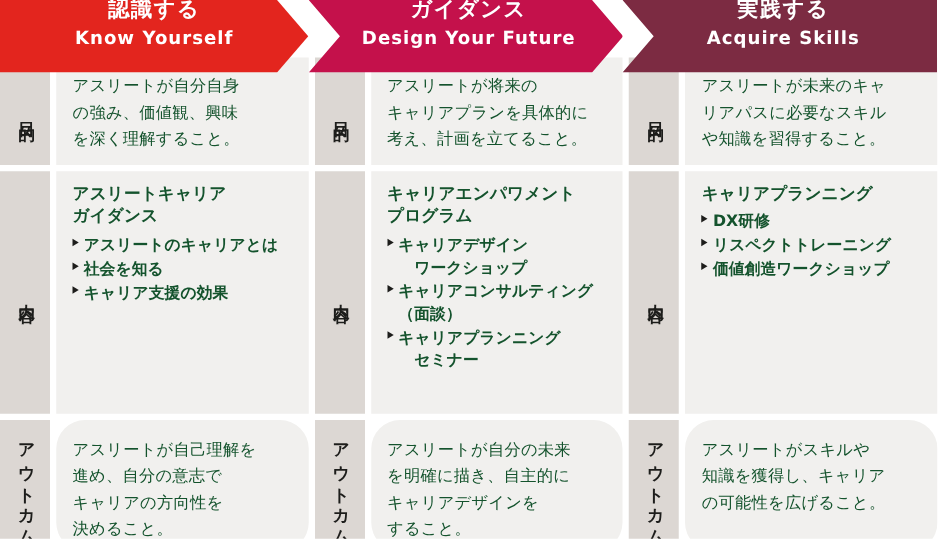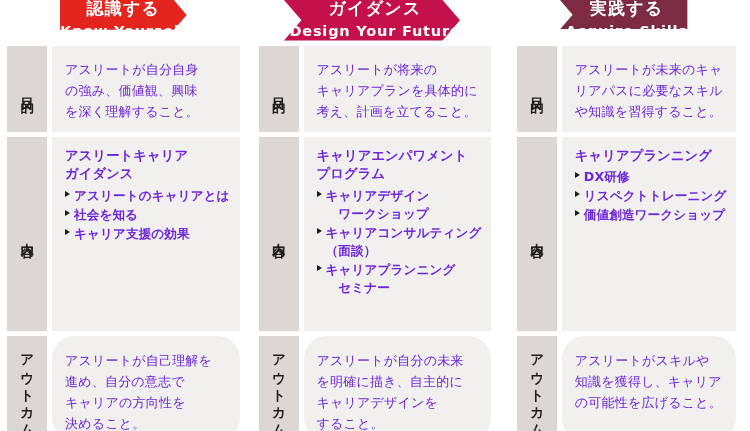--- a/index.html
+++ b/index.html
@@ -18,21 +18,20 @@
     width: 750px;
     height: 431px;
     display: flex;
     gap: 5px;
   }
   .column {
     position: relative;
     width: 246.66px;
     display: flex;
     flex-direction: column;
-    align-items: center;
   }
 
   
   .col-header {
     position: relative;
     height: 58px;
     color: #ffffff;
     display: flex;
     flex-direction: column;
     align-items: center;
@@ -98,21 +97,21 @@
     font-weight: bold;
     color: #1d1d1b;
     letter-spacing: 2px;
     line-height: 1;
   }
   .row-body {
     flex: 1;
     background: #f1f0ee;
     padding: 13px 10px 10px 13px;
     box-sizing: border-box;
-    color: #6d28d9;
+    color: #14532d;
   }
   .body-para {
     font-size: 13px;
     line-height: 1.62;
     letter-spacing: 0.2px;
     white-space: pre-line;
     margin: 0;
   }
   .prog-title {
     font-size: 13.3px;

